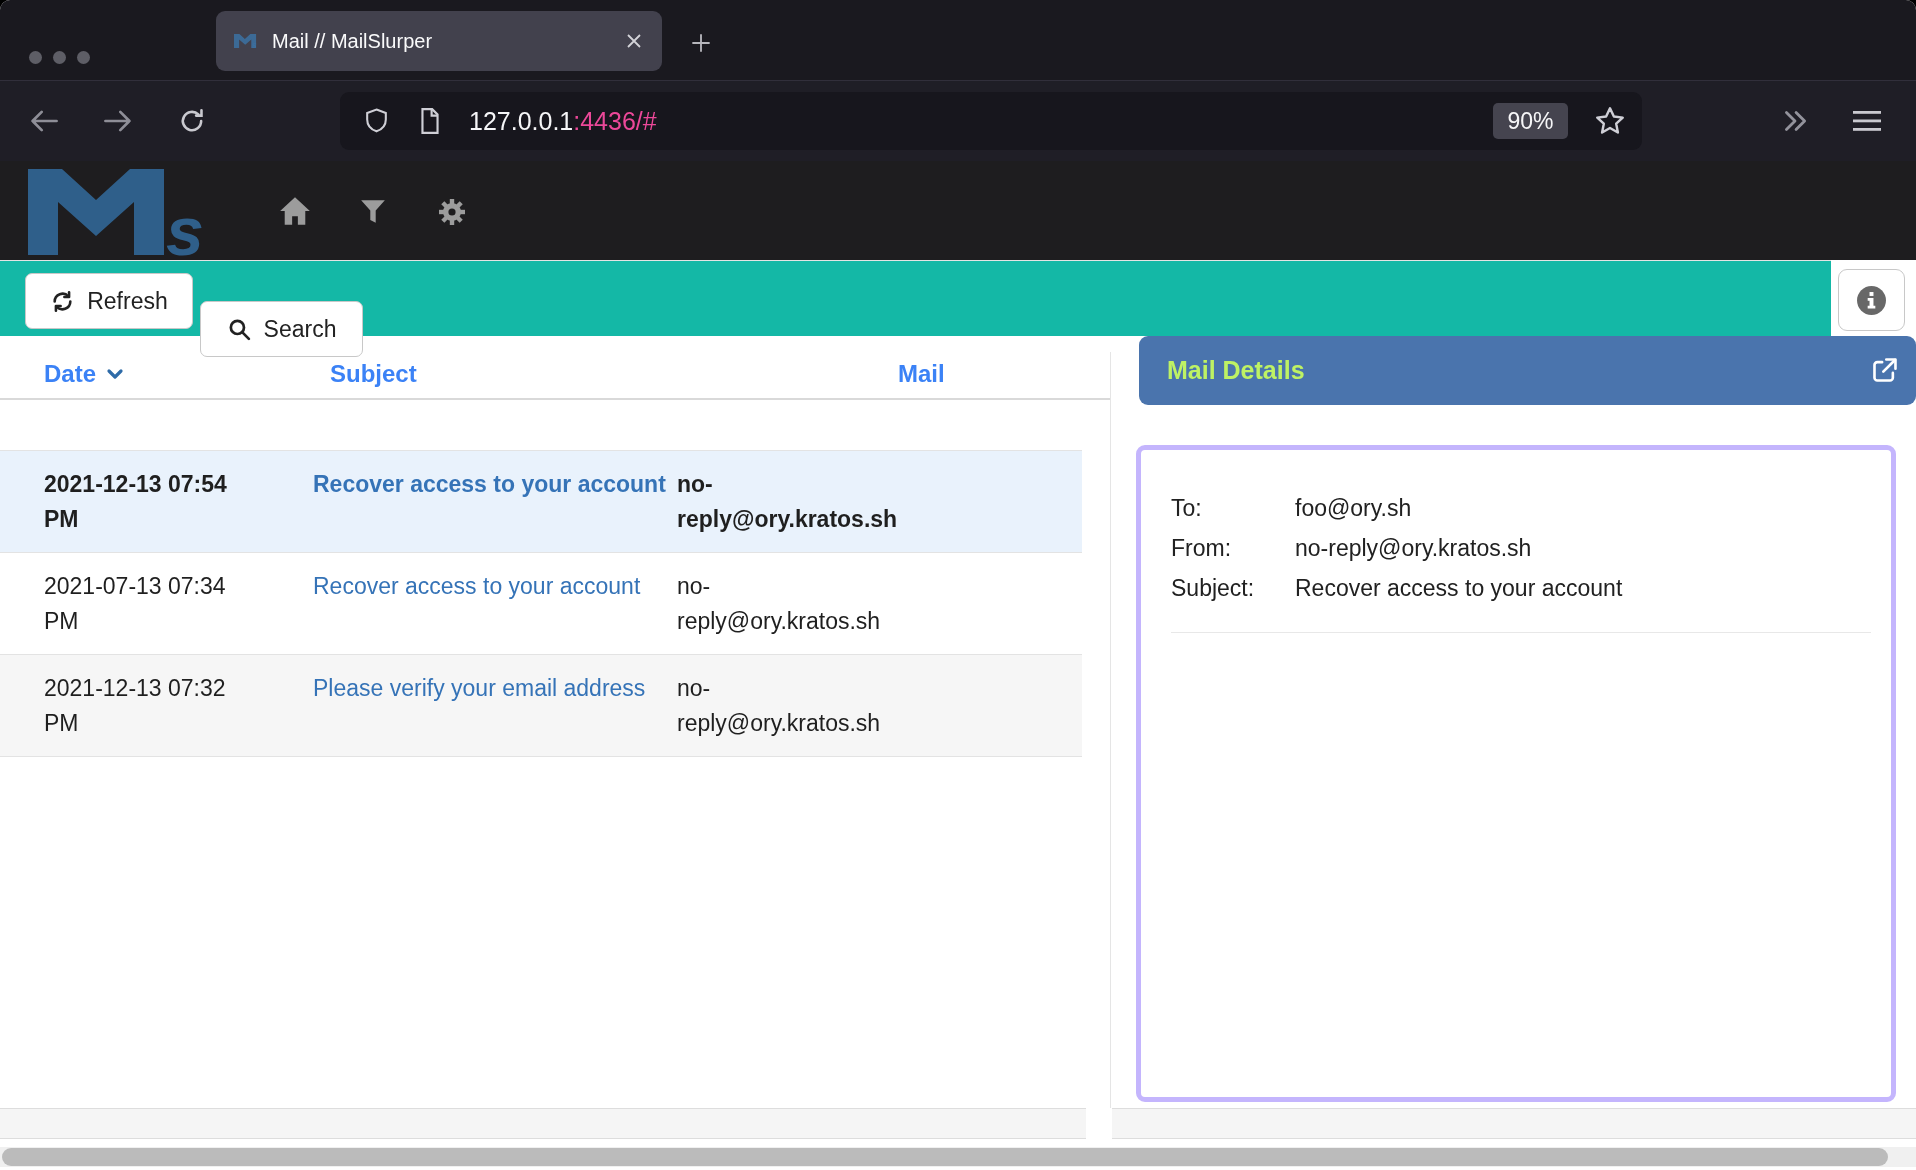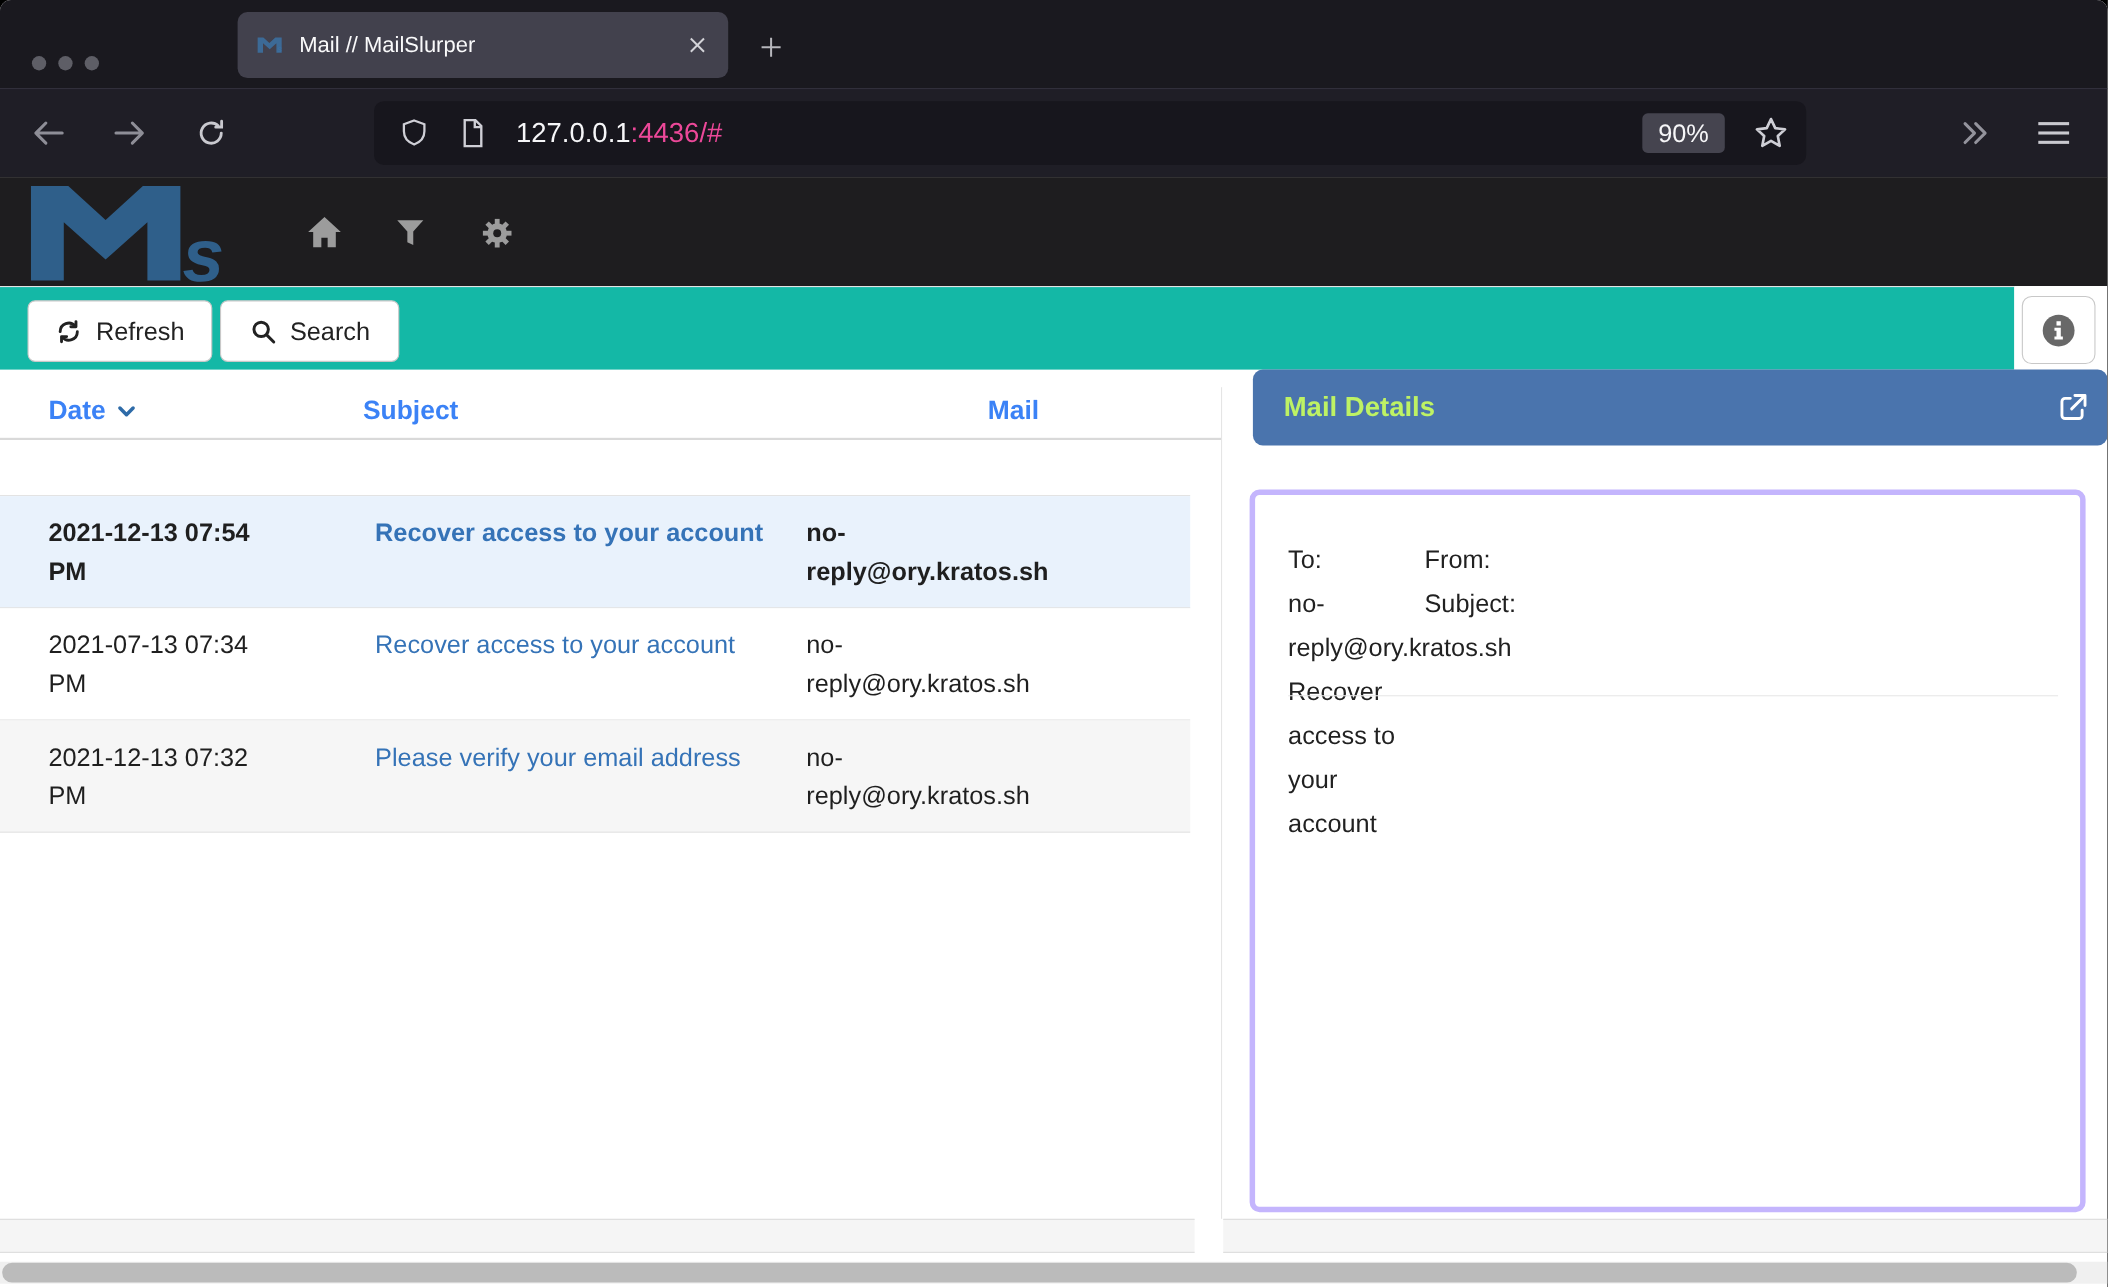--- a/index.html
+++ b/index.html
@@ -30,34 +30,34 @@
   
   .sitenav { position:absolute; left:0; top:161px; width:1916px; height:99px; background:#1e1d1f; }
   .logo { position:absolute; left:28px; top:8px; }
   .site-ico { position:absolute; display:flex; }
 
   
   .toolbar { position:absolute; left:0; top:260px; width:1831px; height:76px; background:#14b8a6; border-top:1px solid #e4e4e4; }
   .btn { position:absolute; top:12px; height:56px; background:#fff; border:1px solid #c8c8c8; border-radius:7px;
          display:flex; align-items:center; justify-content:center; gap:12px; font-size:23px; color:#222; cursor:pointer; }
   .btn-refresh { left:25px; width:168px; }
-  .btn-search { left:200px; width:163px; }
+  .btn-search { left:200px; width:163px;margin-top:28px; }
   .btn-info { position:absolute; left:1838px; top:8px; width:67px; height:62px; background:#fff; border:1px solid #c8c8c8;
               border-radius:9px; display:flex; align-items:center; justify-content:center; cursor:pointer; }
 
   
   .thead { position:absolute; left:0; top:352px; width:1110px; height:48px; border-bottom:2px solid #d9d9d9; }
   .th { position:absolute; top:8px; font-size:24px; font-weight:bold; color:#3b82f6; display:flex; align-items:center; gap:8px; }
   .th-date { left:44px; cursor:pointer; }
   .th-subject { left:330px; }
   .th-from { left:898px; }
 
   .rows { position:absolute; left:0; top:450px; width:1082px; border-top:1px solid #e3e3e3; }
   .mail-row { display:grid; grid-template-columns:313px 364px 1fr; min-height:102px; border-bottom:1px solid #e3e3e3;
-              padding-top:16px; font-size:23px; line-height:35px; color:#1f1f1f; background:#fff; cursor:pointer;gap:28px; }
+              padding-top:16px; font-size:23px; line-height:35px; color:#1f1f1f; background:#fff; cursor:pointer; }
   .mail-row:nth-child(odd) { background:#f6f6f6; }
   .mail-row.selected { background:#e9f2fc; font-weight:bold; }
   .cell-date { padding-left:44px; }
   .cell-date span { display:inline-block; width:220px; }
   .cell-subject a { color:#3573b7; text-decoration:none; }
   .cell-from span { display:inline-block; width:228px; }
 
   .v-divider { position:absolute; left:1110px; top:352px; width:1px; height:756px; background:#e5e5e5; }
   .panel-footer { position:absolute; top:1108px; height:31px; background:#f5f5f5; border-top:1px solid #ddd; border-bottom:1px solid #ddd; }
   .panel-footer.left { left:0; width:1086px; }
@@ -279,20 +279,21 @@
         <path d="M11 6H7a2.4 2.4 0 0 0-2.4 2.4V19A2.4 2.4 0 0 0 7 21.4h10.6A2.4 2.4 0 0 0 20 19v-4"></path>
         <path d="M14.5 3.8h7.7v7.7"></path>
         <path d="M21.8 4.2L12 14"></path>
       </svg>
     </span>
   </div>
 
   <div class="details-card">
     <div class="fields">
       <span>To:</span>
+      <span>foo@ory.sh</span>
       <span>From:</span>
       <span>no-reply@ory.kratos.sh</span>
       <span>Subject:</span>
       <span>Recover access to your account</span>
     </div>
     <div class="card-hr"></div>
   </div>
 
   <div class="hscroll-track"></div>
   <div class="hscroll-thumb"></div>

